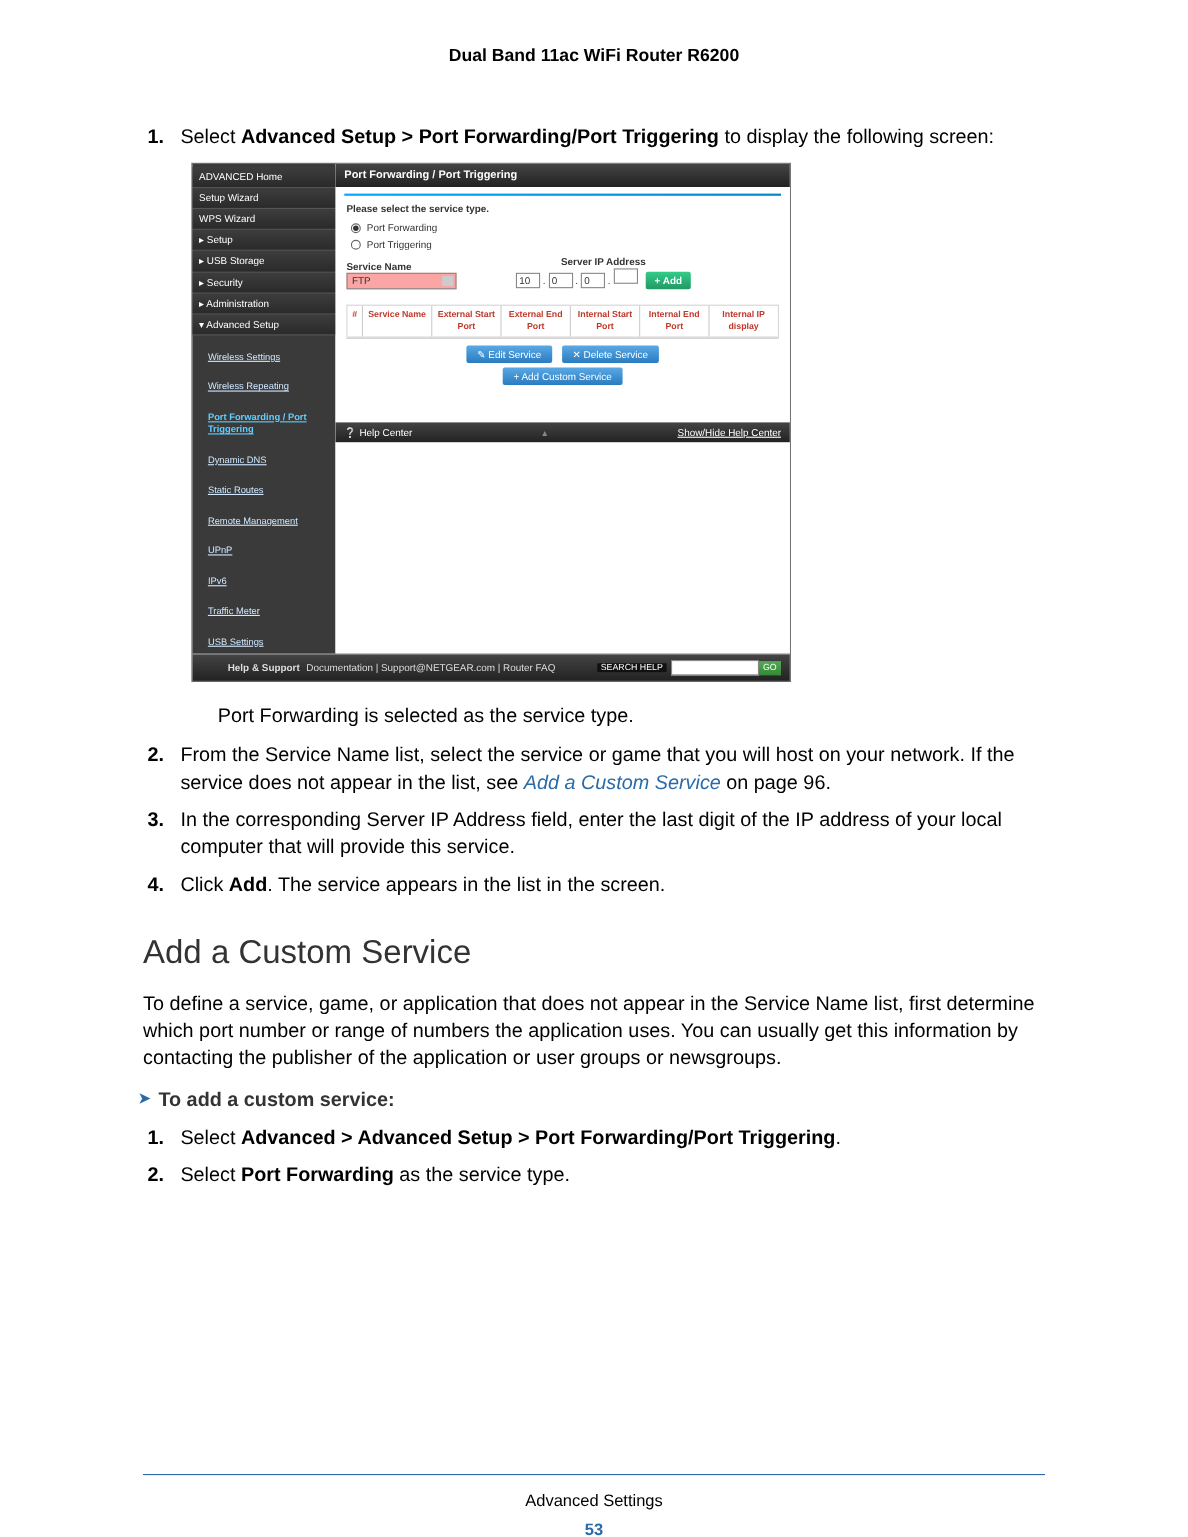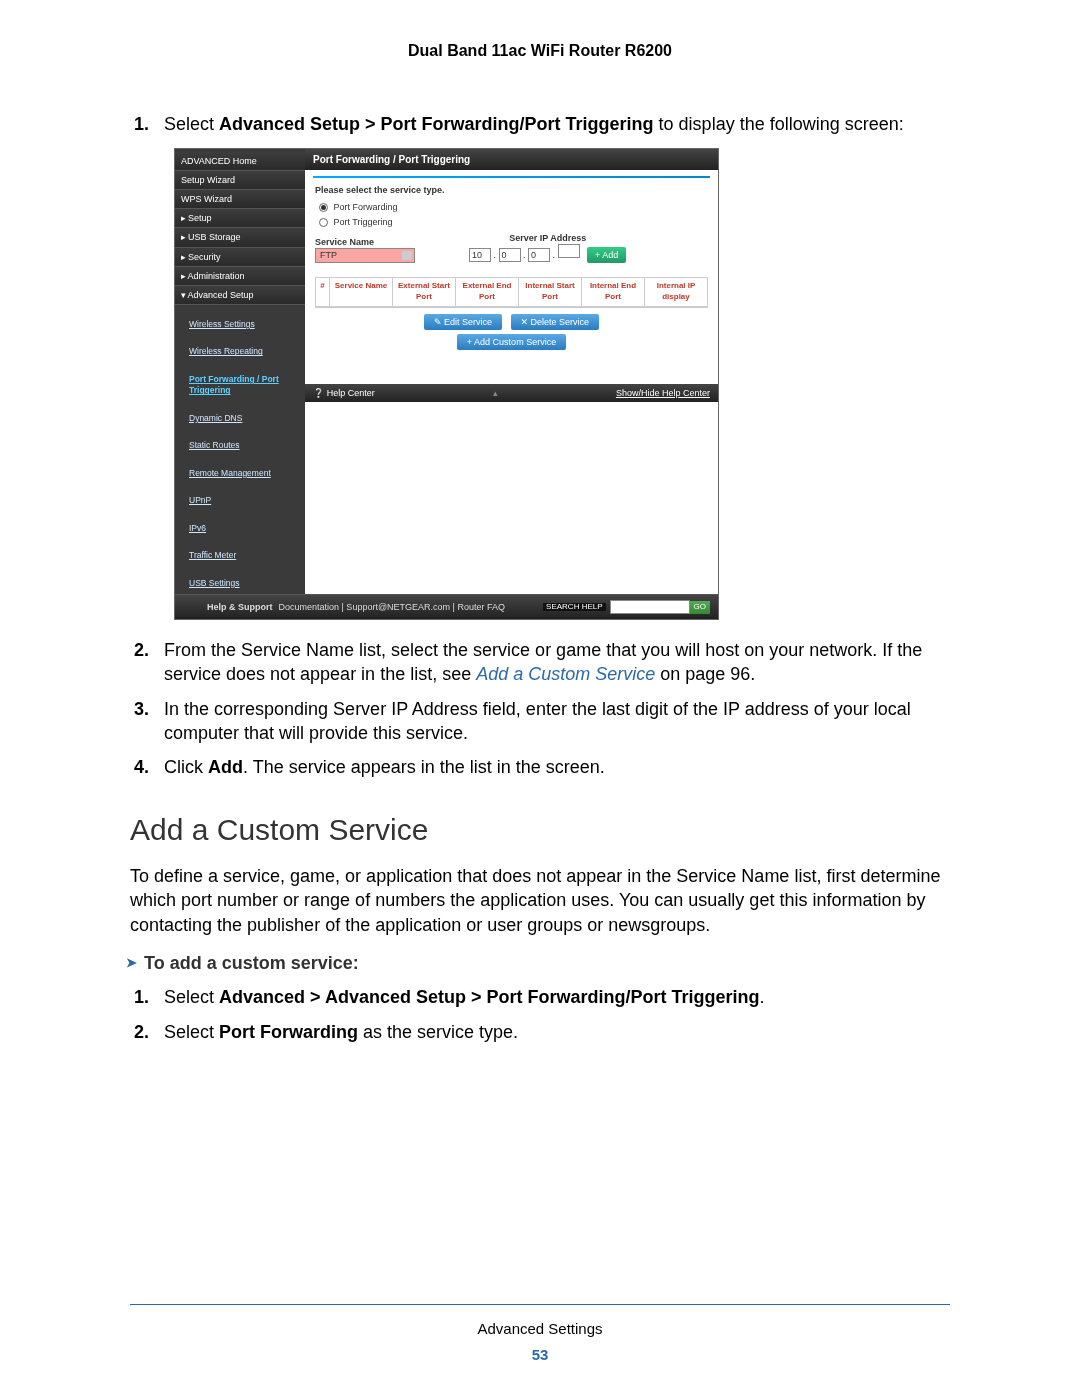--- a/index.html
+++ b/index.html
@@ -130,21 +130,21 @@
     background: #ccc;
   }
   .srv-ip .head { font-weight: bold; font-size: 9px; text-align: center; }
   .ip-box {
     border: 1px solid #888; width: 22px; height: 14px; font-size: 9px;
     display: inline-block; text-align: left; padding-left: 2px; background: #fff;
   }
   .btn-green {
     background: linear-gradient(#3c8,#296);
     color: #fff; font-size: 9px; padding: 2px 8px;
-    border-radius: 2px; display: inline-block;
+    border-radius: 2px; display: inline-block; font-weight: bold;
   }
   .tbl {
     margin: 8px 10px 6px 10px;
     border: 1px solid #ccc;
   }
   .tbl-head {
     display: flex; background: #fff; border-bottom: 1px solid #ccc;
   }
   .tbl-head > div {
     flex: 1; text-align: center; color: #c0392b; font-size: 8px;
@@ -314,20 +314,21 @@
         </div>
         <div class="ss-footer">
           <span class="hs">Help &amp; Support</span>
           <span class="links">Documentation  |  Support@NETGEAR.com  |  Router FAQ</span>
           <span class="search-help"><span>SEARCH HELP</span></span>
           <span class="search-box"></span>
           <span class="go-btn">GO</span>
         </div>
       </div>
 
+      <div class="after-ss">Port Forwarding is selected as the service type.</div>
     </li>
 
     <li>
       <span>From the Service Name list, select the service or game that you will host on your network. If the service does not appear in the list, see </span><span class="link-ish">Add a Custom Service</span><span> on page 96.</span>
     </li>
     <li>
       <span>In the corresponding Server IP Address field, enter the last digit of the IP address of your local computer that will provide this service.</span>
     </li>
     <li>
       <span>Click </span><span class="bold">Add</span><span>. The service appears in the list in the screen.</span>

